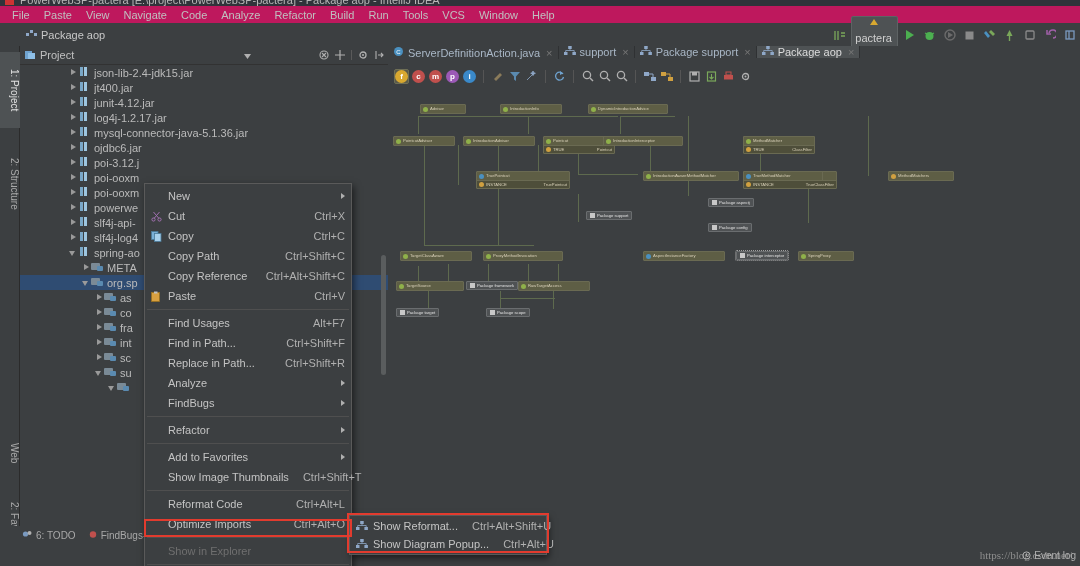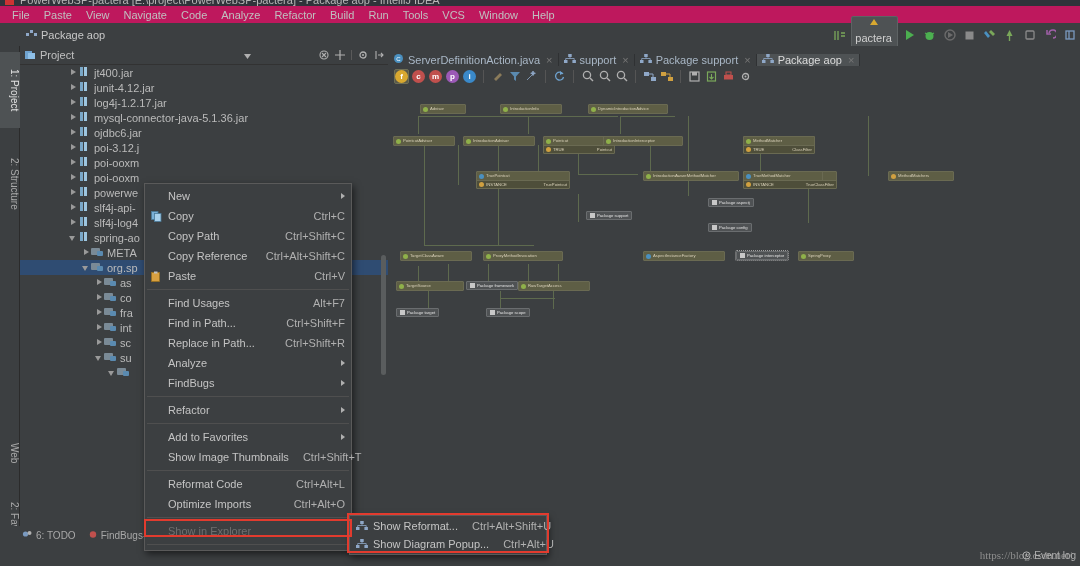--- a/index.html
+++ b/index.html
@@ -122,21 +122,21 @@
     background: #5a5d5e; border-radius: 3px;
   }
 
   
   .editor {
     position: absolute; left: 388px; top: 46px; width: 692px; height: 498px;
     background: #3c3f41;
   }
   .tabstrip {
     position: absolute; left: 0; top: 0; width: 692px; height: 20px;
-    display: flex; align-items: flex-end; background: #3c3f41;
+    display: flex; align-items: flex-start; background: #3c3f41;
   }
   .etab {
     display: flex; align-items: center; gap: 4px; padding: 0 5px;
     font-size: 11px; color: #a9b7c6; border-right: 1px solid #2f3133;
     white-space: nowrap; position: relative;
   }
   .etab.active { background: #4e5254; color: #dcdcdc; }
   .etab .tabx { color: #777; font-size: 11px; margin-left: 2px; }
 
   .diagtoolbar {
@@ -398,20 +398,28 @@
         <svg width="10" height="10" viewBox="0 0 10 10">
             <circle cx="5" cy="5" r="3" fill="none" stroke="#b0b0b0" stroke-width="1.3"></circle>
             <circle cx="5" cy="5" r="1" fill="#b0b0b0"></circle>
           </svg>
         <svg width="10" height="10" viewBox="0 0 10 10">
             <path d="M2 1v8M4 5h5M7 3l2 2-2 2" stroke="#b0b0b0" stroke-width="1.1" fill="none"></path>
           </svg>
       </span>
     </div>
     <div class="tree" id="tree">
+        <div class="trow" style="padding-left: 49px;">
+          <span class="tarrow closed"></span>
+          <span class="ticon"><svg width="11" height="11" viewBox="0 0 11 11">
+              <rect x="2" y="1" width="3" height="9" fill="#7aa8c8"></rect>
+              <rect x="6" y="1" width="3" height="9" fill="#9ec6e0"></rect>
+            </svg></span>
+          <span class="tlabel">json-lib-2.4-jdk15.jar</span>
+        </div>
         <div class="trow" style="padding-left: 49px;">
           <span class="tarrow closed"></span>
           <span class="ticon"><svg width="11" height="11" viewBox="0 0 11 11">
               <rect x="2" y="1" width="3" height="9" fill="#7aa8c8"></rect>
               <rect x="6" y="1" width="3" height="9" fill="#9ec6e0"></rect>
             </svg></span>
           <span class="tlabel">jt400.jar</span>
         </div>
         <div class="trow" style="padding-left: 49px;">
           <span class="tarrow closed"></span>
@@ -951,20 +959,31 @@
 
   <div class="ctxmenu" id="ctxmenu">
       <div class="ctxrow">
         <span class="cicon"></span>
         <span class="clabel">New</span>
         <span class="carrow"></span>
       </div>
       <div class="ctxrow">
         <span class="cicon">
           <svg width="11" height="11" viewBox="0 0 11 11">
+            <circle cx="2.5" cy="8.5" r="1.6" fill="none" stroke="#a070b0" stroke-width="1"></circle>
+            <circle cx="8.5" cy="8.5" r="1.6" fill="none" stroke="#a070b0" stroke-width="1"></circle>
+            <path d="M3 7.5L8.5 1M8 7.5L2.5 1" stroke="#a070b0" stroke-width="1"></path>
+          </svg>
+        </span>
+        <span class="clabel">Cut</span>
+        <span class="ckey">Ctrl+X</span>
+      </div>
+      <div class="ctxrow">
+        <span class="cicon">
+          <svg width="11" height="11" viewBox="0 0 11 11">
             <rect x="0.5" y="0.5" width="6.5" height="8" fill="#7ab0d8" stroke="#4a7a9a" stroke-width=".8"></rect>
             <rect x="3.5" y="2.5" width="6.5" height="8" fill="#a8d0ec" stroke="#4a7a9a" stroke-width=".8"></rect>
           </svg>
         </span>
         <span class="clabel">Copy</span>
         <span class="ckey">Ctrl+C</span>
       </div>
       <div class="ctxrow">
         <span class="cicon"></span>
         <span class="clabel">Copy Path</span>

